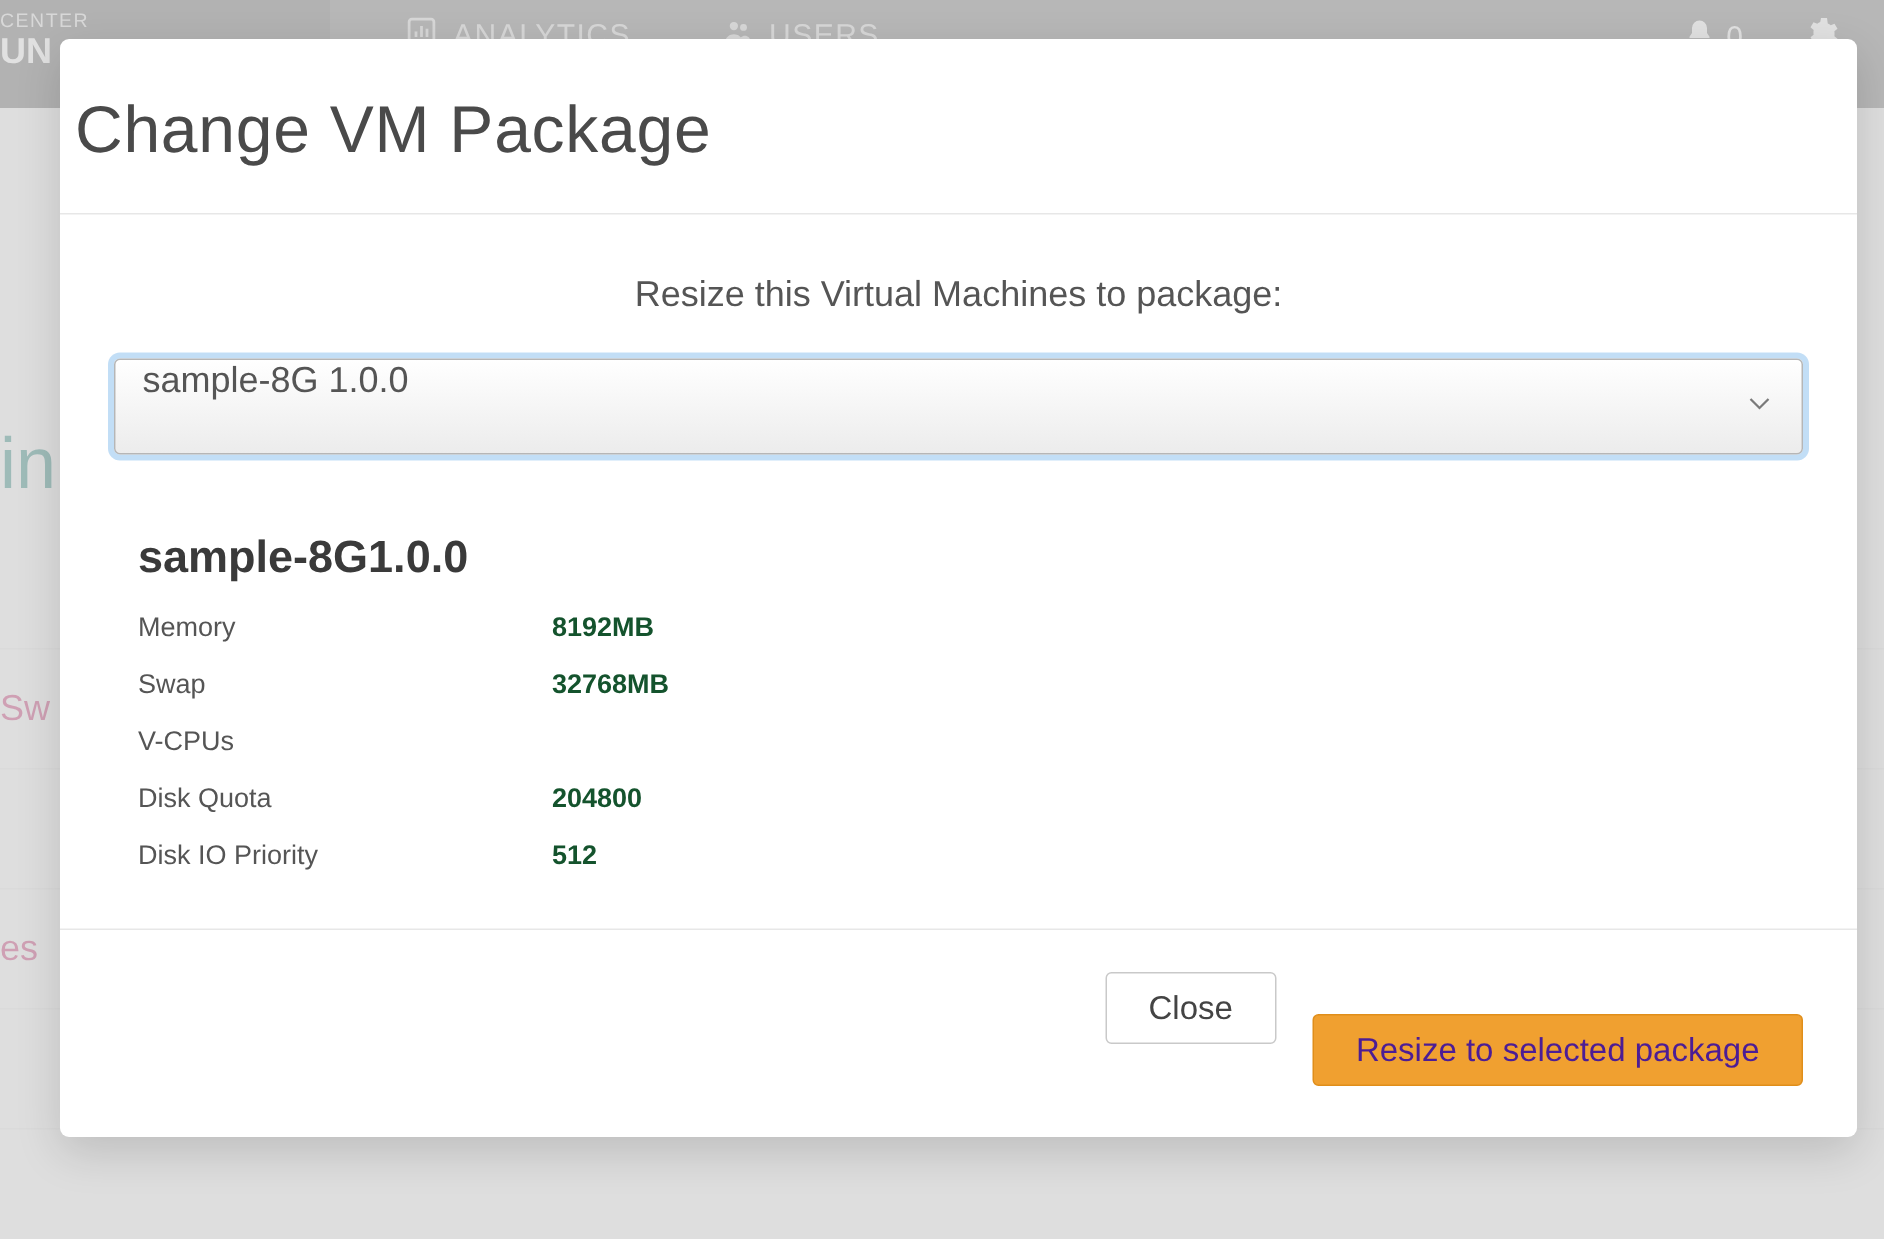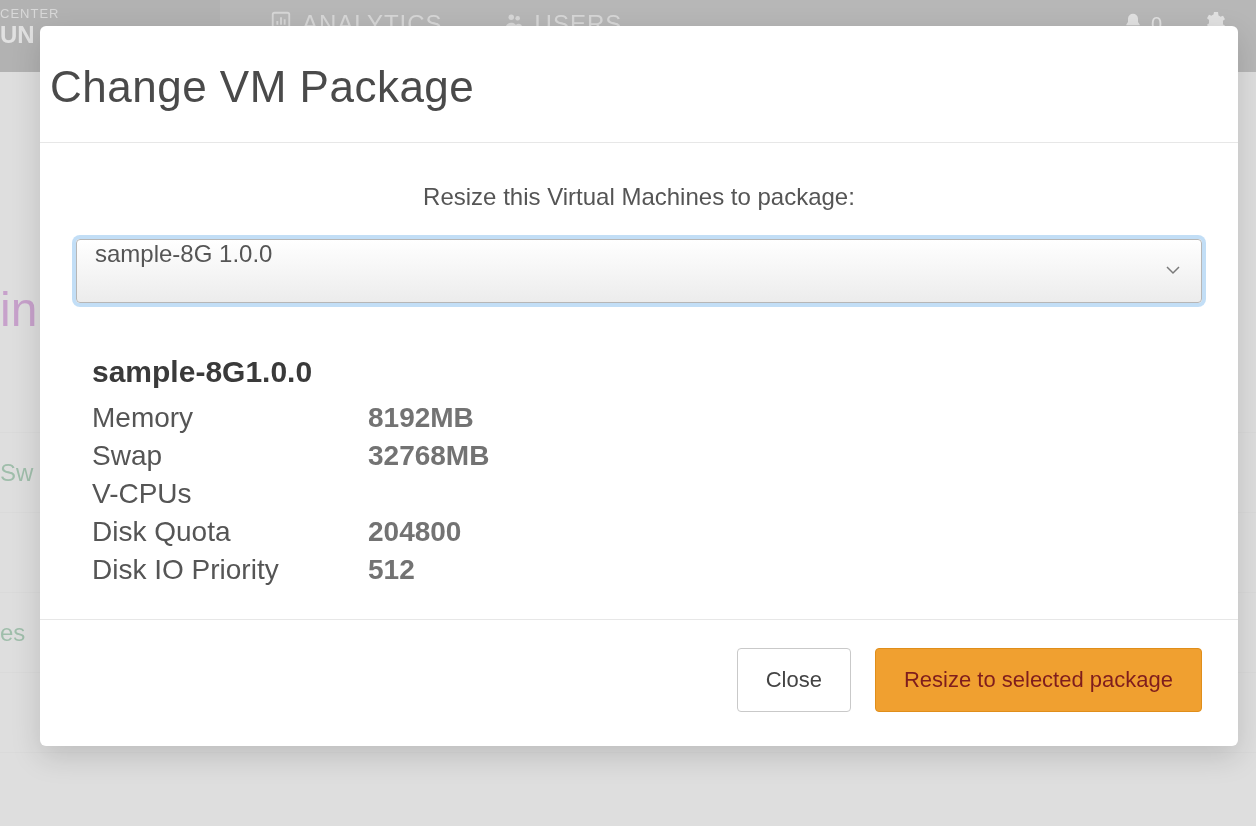--- a/index.html
+++ b/index.html
@@ -21,27 +21,27 @@
   }
   .bg-brand {
     background: #565656;
     padding: 6px 14px 10px 0;
     height: 72px;
     width: 220px;
     color: #ddd;
   }
   .bg-brand-top { font-size: 13px; letter-spacing: 1px; }
   .bg-brand-bot { font-size: 24px; font-weight: 700; color: #fff; }
-  .bg-nav-links { display: flex; gap: 60px; padding-left: 50px; padding-top: 10px; font-size: 24px; letter-spacing: 1px; color: #dcdcdc; }
+  .bg-nav-links { display: flex; gap: 60px; padding-left: 50px; padding-top: 10px; font-size: 20px; letter-spacing: 1px; color: #dcdcdc; }
   .bg-nav-link { display: flex; align-items: center; gap: 10px; }
   .bg-nav-right { position: absolute; right: 30px; top: 10px; display: flex; align-items: center; gap: 40px; color: #fff; font-size: 20px; }
-  .bg-body { padding-top: 120px; padding-left: 0; color: #a21caf; font-size: 48px; font-weight: 300; }
+  .bg-body { padding-top: 120px; padding-left: 0; color: #0f766e; font-size: 48px; font-weight: 300; }
   .bg-row { height: 80px; border-top: 1px solid #e5e5e5; font-size: 22px; color: #888; display:flex; align-items:center; }
   .bg-row.first { border-top: none; }
-  .bg-side-label { position:absolute; left:0; font-size:24px; color:#15803d; }
+  .bg-side-label { position:absolute; left:0; font-size:24px; color:#be185d; }
 
   
   .overlay {
     position: absolute; inset: 0;
     background: rgba(213,213,213,0.72);
   }
 
   
   .modal {
     position: absolute;
@@ -102,60 +102,61 @@
     padding-left: 16px;
   }
   .pkg-title {
     font-size: 30px;
     font-weight: 700;
     color: #3a3a3a;
     margin-bottom: 10px;
   }
   .spec-row {
     display: flex;
-    font-size: 28px;
+    font-size: 18px;
     line-height: 38px;
   }
   .spec-label {
     width: 276px;
     color: #555;
     font-weight: 300;
   }
   .spec-value {
     font-weight: 700;
-    color: #737373;
+    color: #14532d;
   }
 
   .modal-footer {
     border-top: 1px solid #e7e7e7;
     padding: 28px 36px 34px 36px;
     display: flex;
     justify-content: flex-end;
     gap: 24px;
   }
   .btn {
     font-size: 22px;
-    height: 64px;
+    height: 48px;
     padding: 0 28px;
     border-radius: 4px;
     cursor: pointer;
     display: inline-flex;
     align-items: center;
     justify-content: center;
     font-weight: 400;
   }
   .btn-secondary {
     background: #fff;
     border: 1px solid #c9c9c9;
     color: #444;
   }
   .btn-primary {
     background: #f0a030;
     border: 1px solid #e08e1a;
-    color: #7f1d1d;
+    color: #4c1d95;
+    margin-top: 28px;
   }
 
   
   .ico { display:inline-block; }
 </style>
 </head>
 <body>
 
 <div class="bg">
   <div class="bg-nav">

